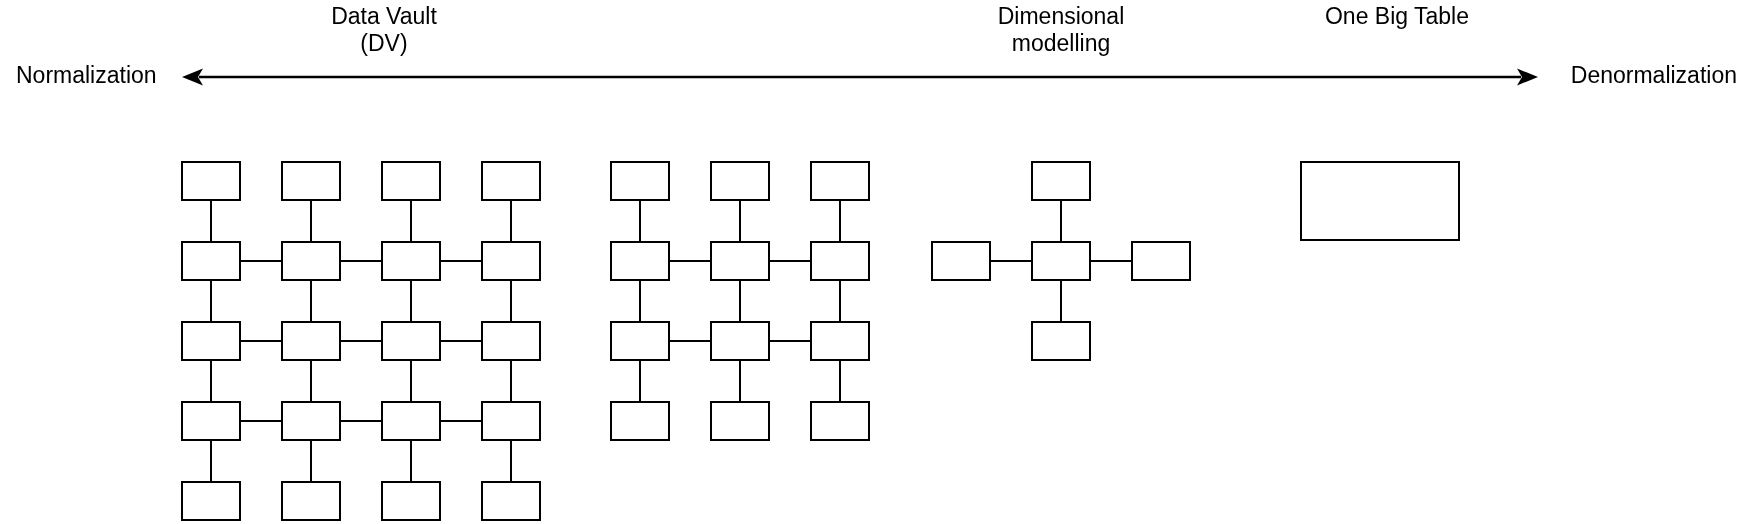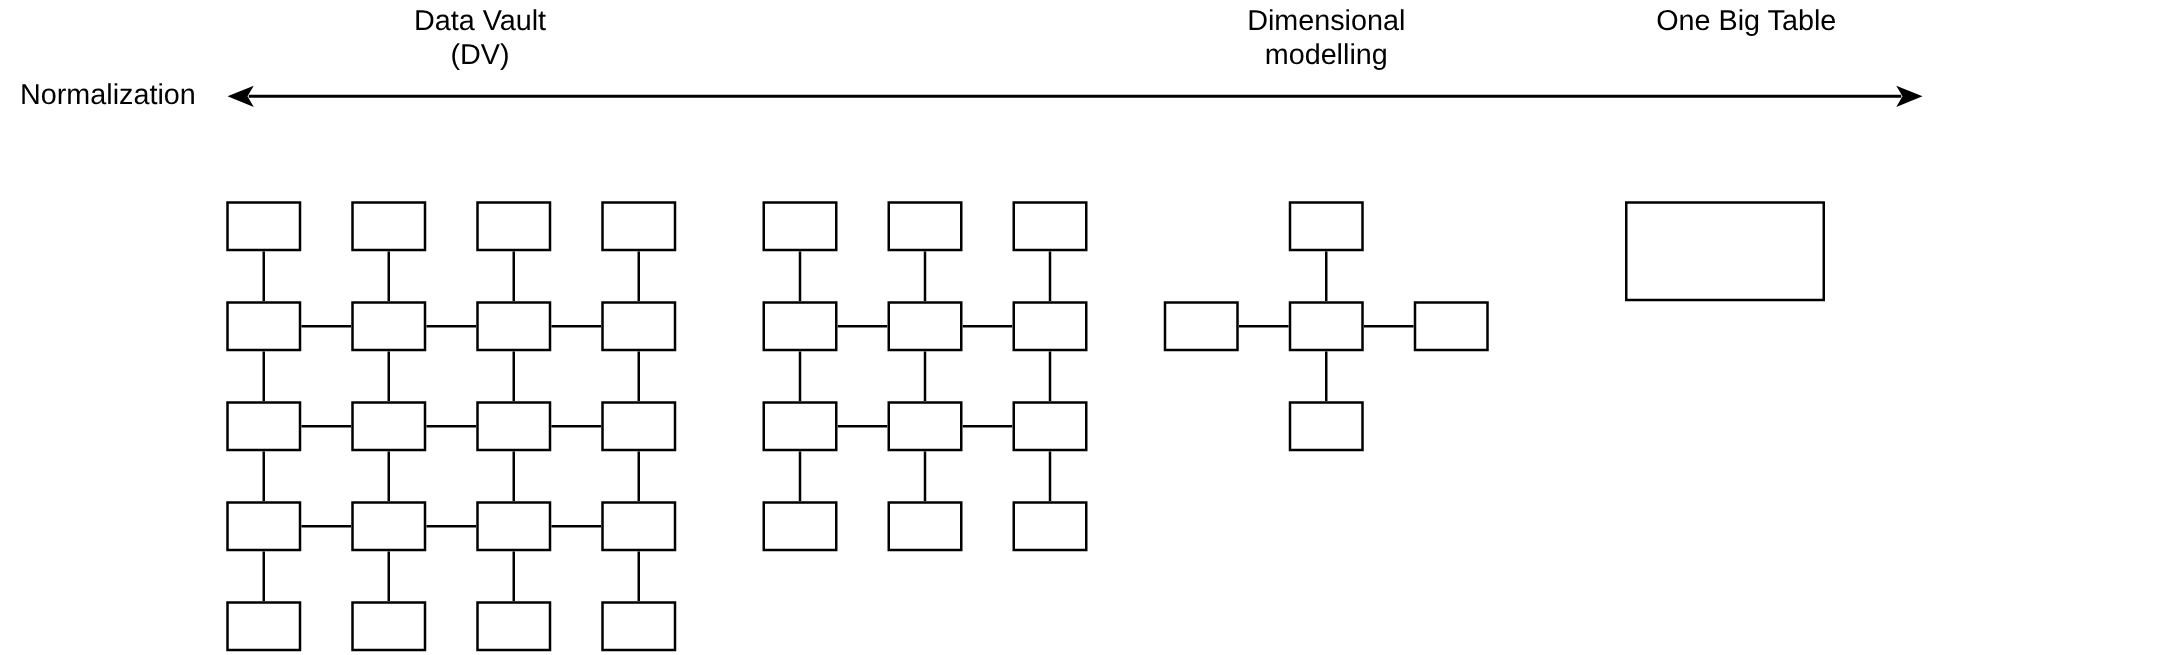--- a/index.html
+++ b/index.html
@@ -133,20 +133,21 @@
     </div>
 
   <svg class="layer" id="axis-layer">
       <line x1="199" y1="77" x2="1521" y2="77" stroke="#000000" stroke-width="2.4"></line>
       <polygon points="182,77 203,68.5 198,77 203,85.5" fill="#000000"></polygon>
       <polygon points="1538,77 1517,68.5 1522,77 1517,85.5" fill="#000000"></polygon>
     </svg>
 
   <div class="axis-label" id="axis-left">Normalization</div>
 
+  <div class="axis-label" id="axis-right">Denormalization</div>
 
   <div class="group-label" style="left: 360px; top: 3px; margin-left: 24px;">
     <div>Data Vault</div>
     <div>(DV)</div>
   </div>
 
 
   <div class="group-label" style="left: 1061px; top: 3px;">
     <div>Dimensional</div>
     <div>modelling</div>

